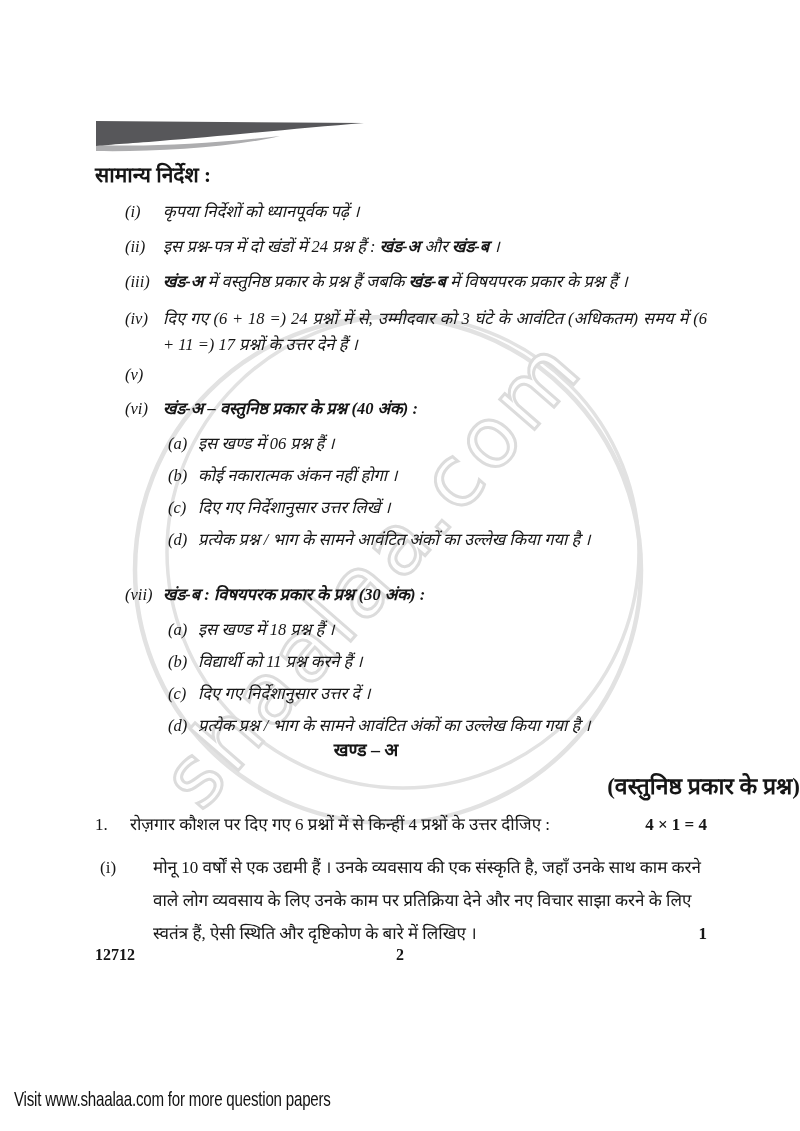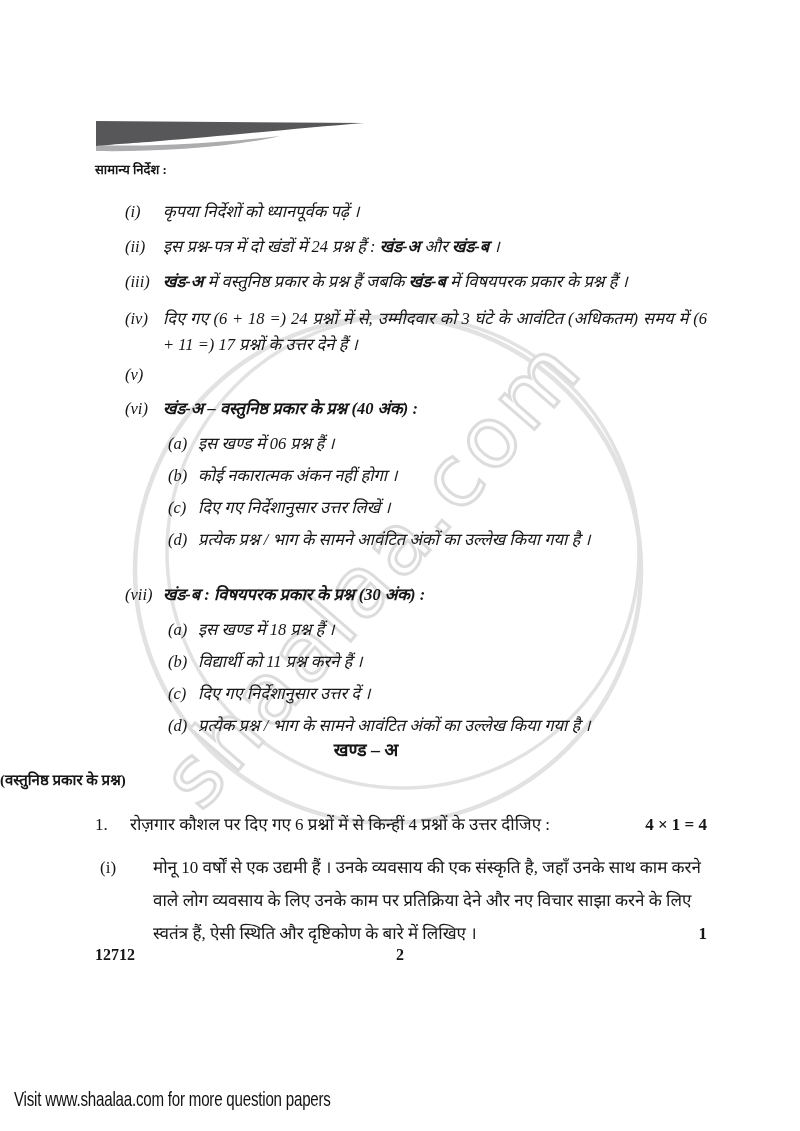--- a/index.html
+++ b/index.html
@@ -9,21 +9,21 @@
     background:#ffffff;
     overflow:hidden;
     font-family:"Liberation Serif","DejaVu Serif",serif;
     color:#161616;
   }
   .bg-svg{position:absolute;left:0;top:0;width:800px;height:1131px;}
   .layer{position:absolute;left:0;top:0;width:800px;height:1131px;}
 
   .gi-heading{
     position:absolute;left:95px;top:160px;
-    font-weight:700;font-size:13px;
+    font-weight:700;font-size:21px;
   }
   .instr-block{position:absolute;left:95px;width:612px;}
   #instr-block-1{top:201px;}
   #instr-block-2{top:398px;}
   #instr-block-3{top:554px;margin-top:30px;}
 
   .irow{display:flex;margin-bottom:13px;line-height:22px;font-size:16.5px;font-style:italic;}
   .irow.wrap2{line-height:26px;margin-bottom:6px;margin-top:12px;}
   .imarker{flex:0 0 68px;padding-left:30px;box-sizing:border-box;}
   .itext{flex:1;text-align:justify;}
@@ -32,21 +32,21 @@
   .subrow{display:flex;margin-bottom:10px;line-height:22px;font-size:16.5px;font-style:italic;}
   .smarker{flex:0 0 103px;padding-left:73px;box-sizing:border-box;}
   .stext{flex:1;}
 
   .section-title{
     position:absolute;left:0;top:737px;width:732px;
     text-align:center;font-weight:700;font-size:18px;
   }
   .section-sub{
     position:absolute;left:0;top:769px;width:800px;
-    text-align:left;font-weight:700;font-size:15px;
+    text-align:right;font-weight:700;font-size:23px;
   }
 
   .q1-row{
     position:absolute;left:95px;top:813px;width:612px;
     display:flex;font-size:17px;line-height:24px;
   }
   .q-number{flex:0 0 35px;}
   .q-text{flex:1;}
   .q-marks{flex:0 0 115px;text-align:right;font-weight:700;}
 

